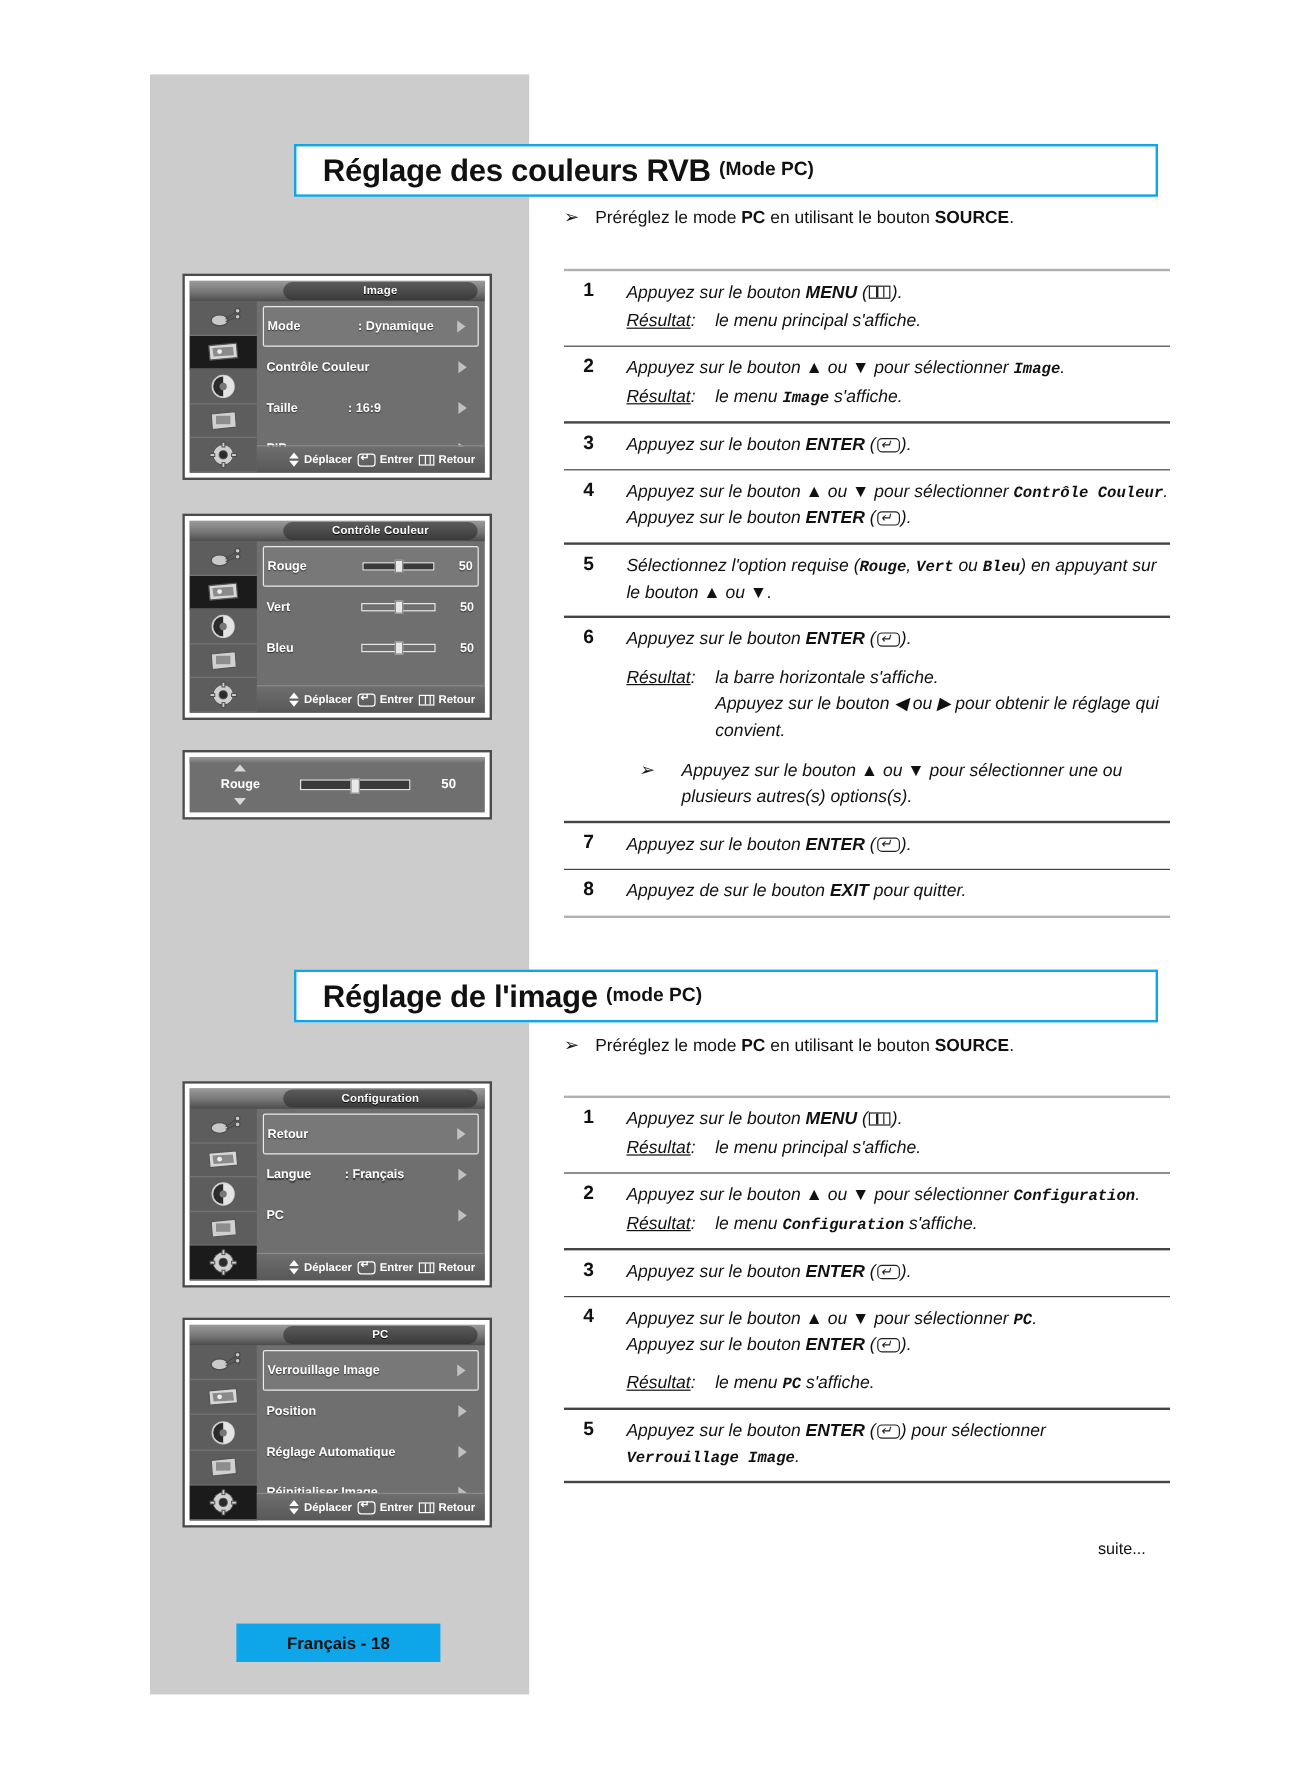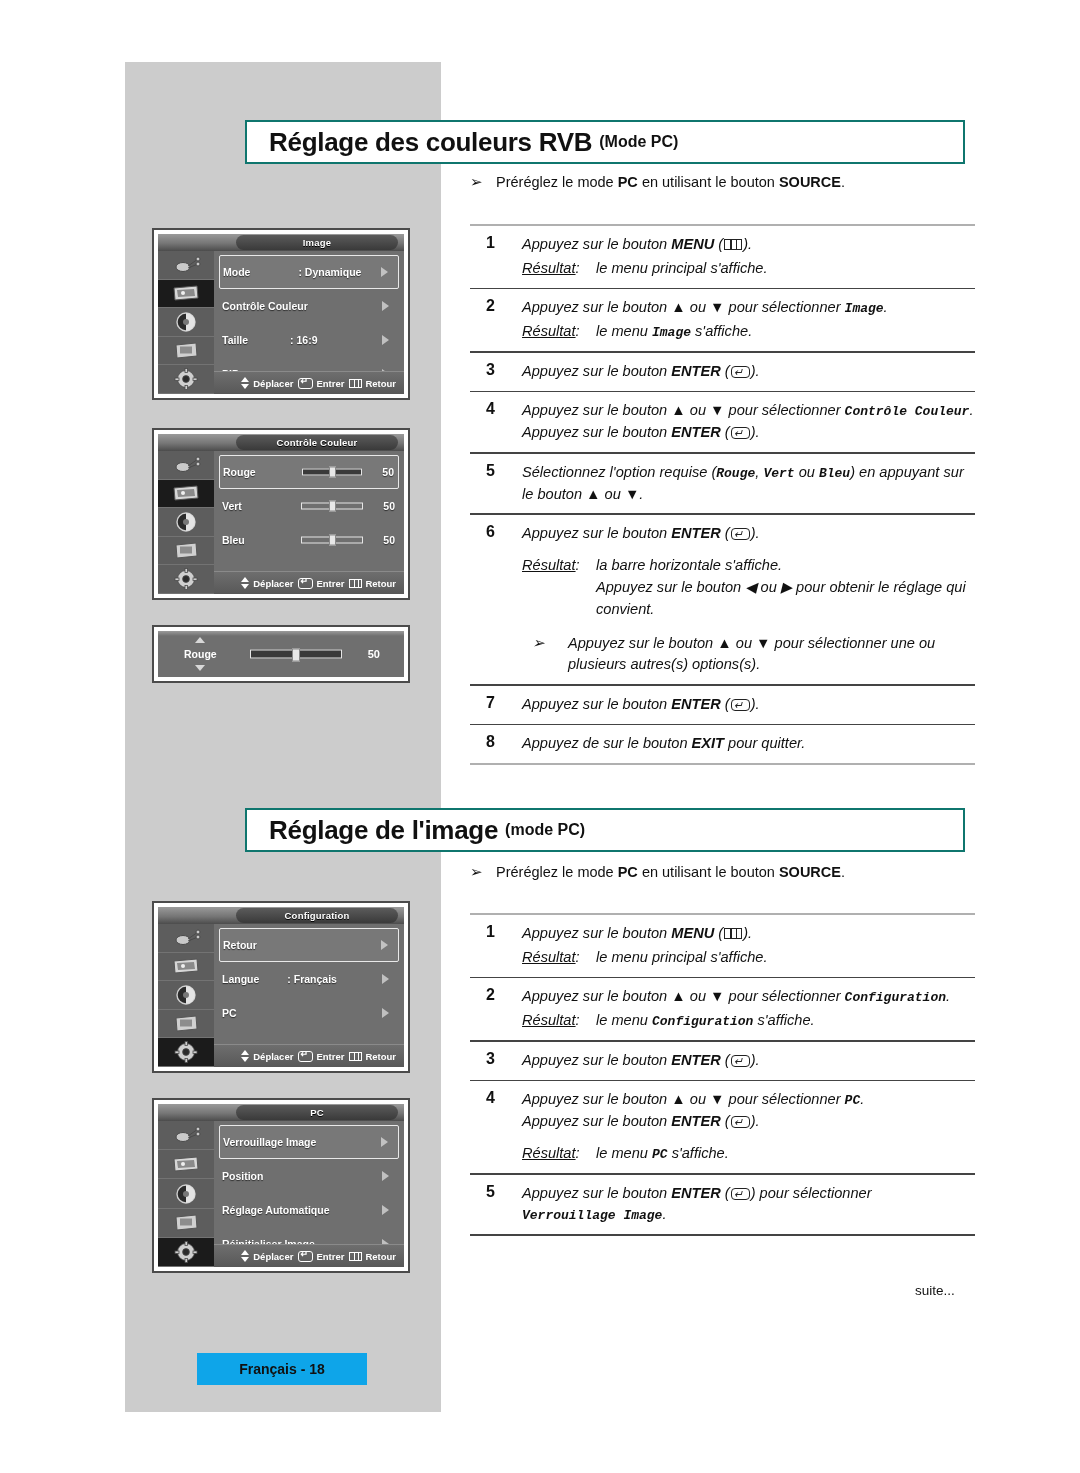--- a/index.html
+++ b/index.html
@@ -23,21 +23,21 @@
     top: 62px;
     width: 316px;
     height: 1350px;
     background: #cccccc;
   }
 
   
   .section-title {
     position: absolute;
     background: #ffffff;
-    border: 2px solid #0f766e;
+    border: 2px solid #0ea5e9;
     box-sizing: border-box;
     display: flex;
     align-items: center;
     padding-left: 22px;
     white-space: nowrap;
   }
   .section-title .t-main {
     font-size: 26px;
     font-weight: bold;
     letter-spacing: -0.3px;

